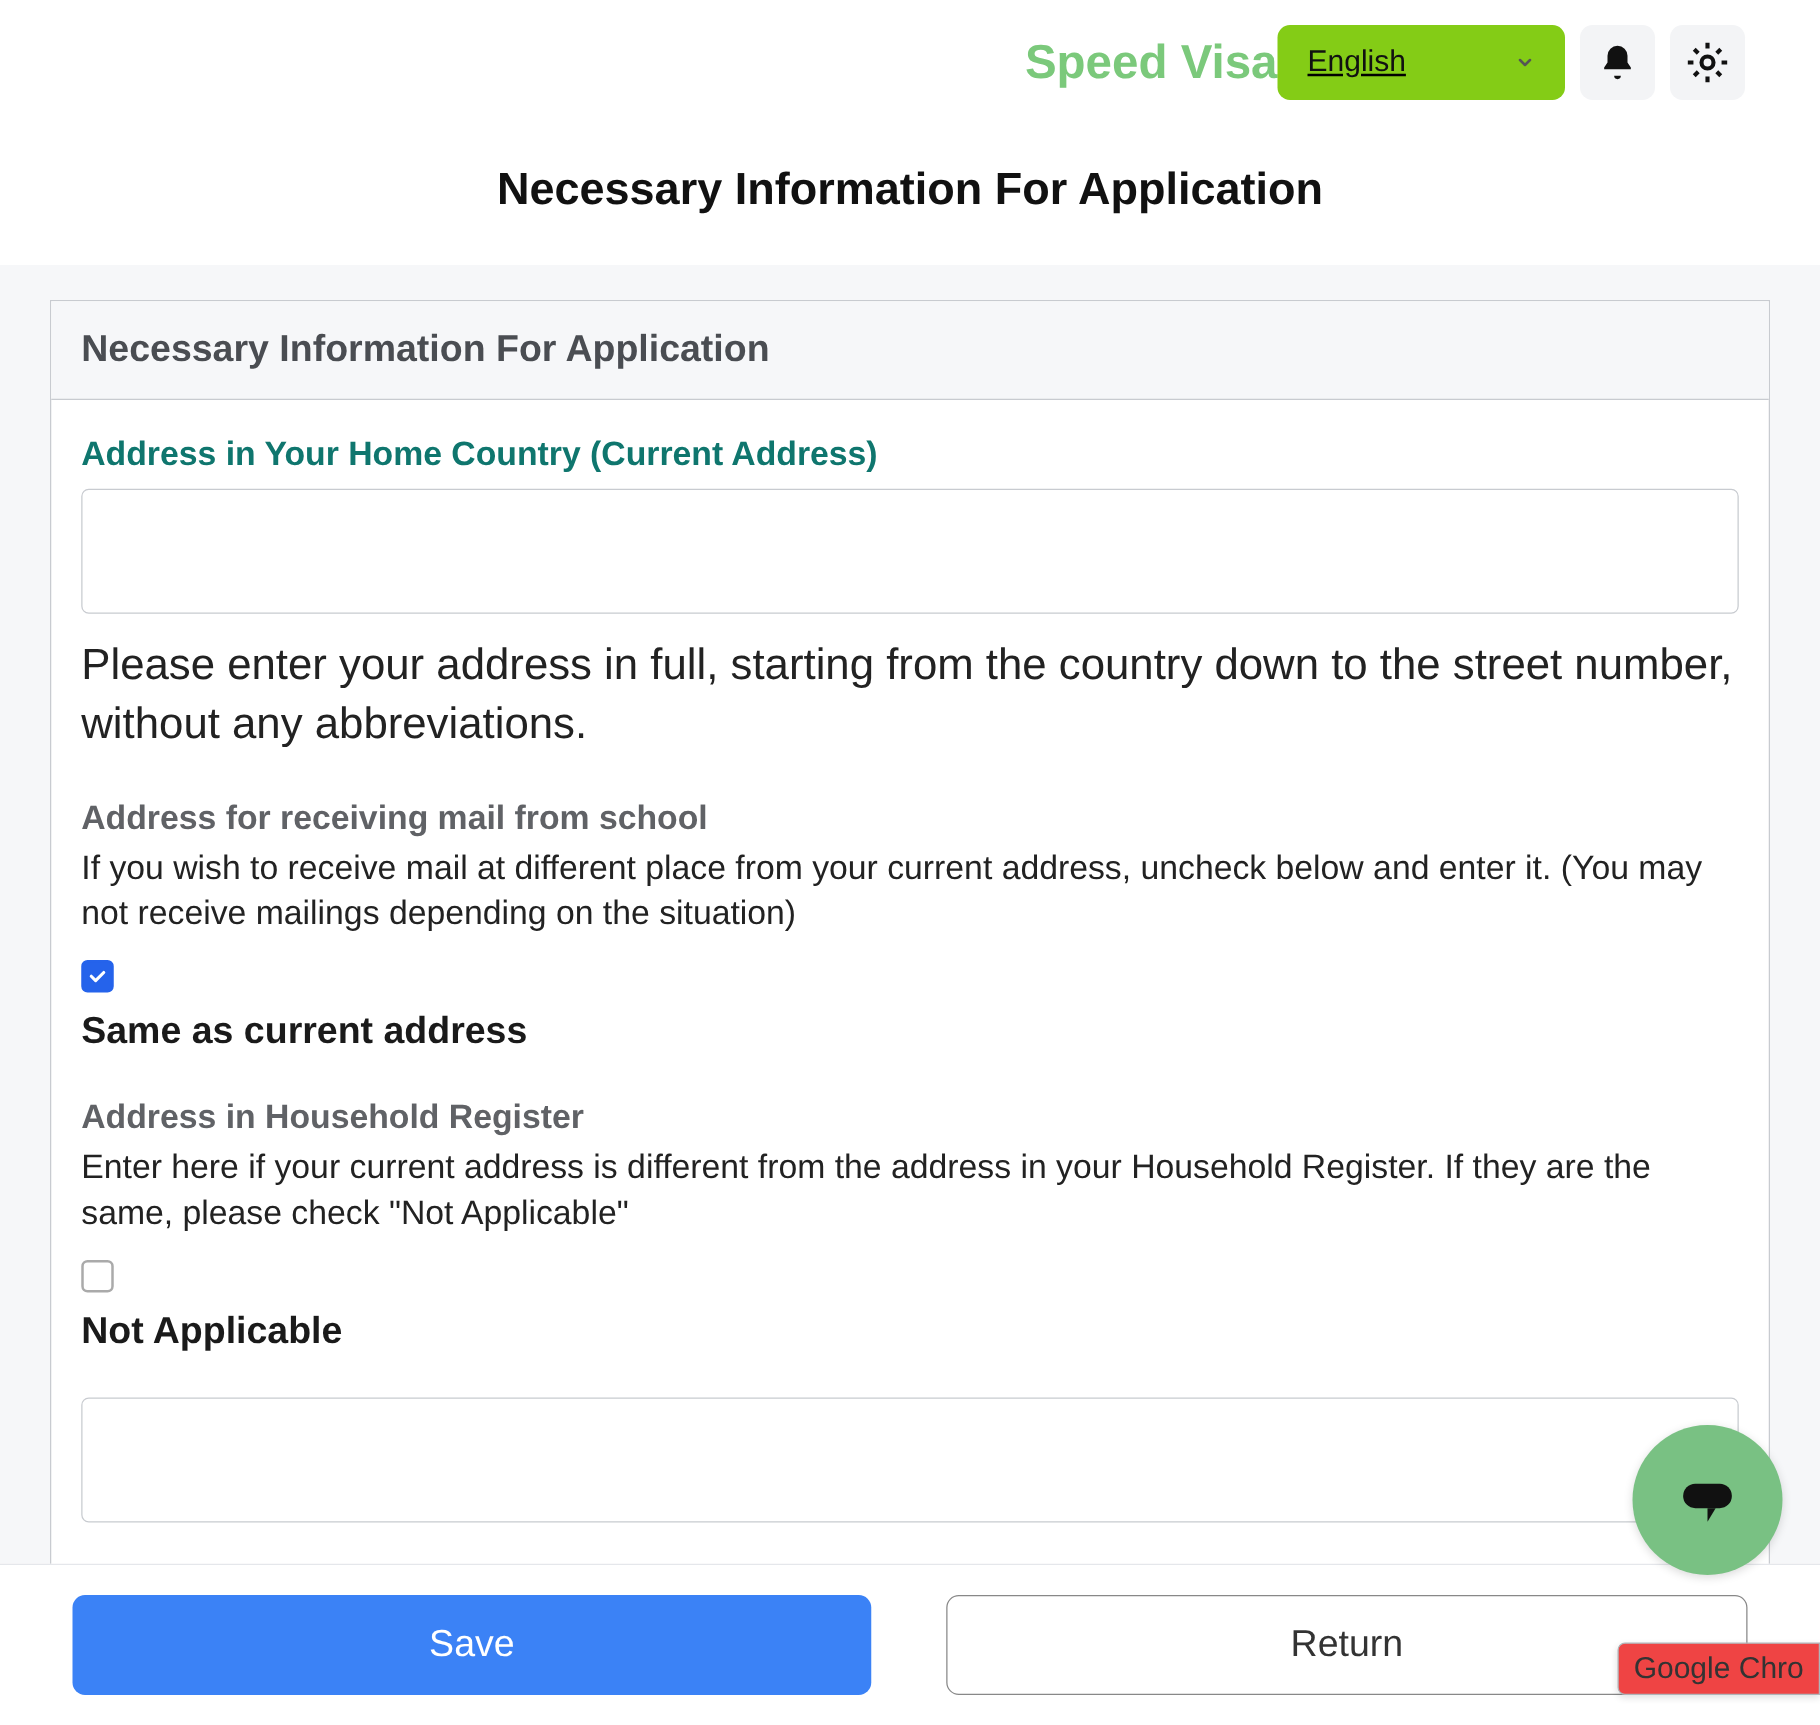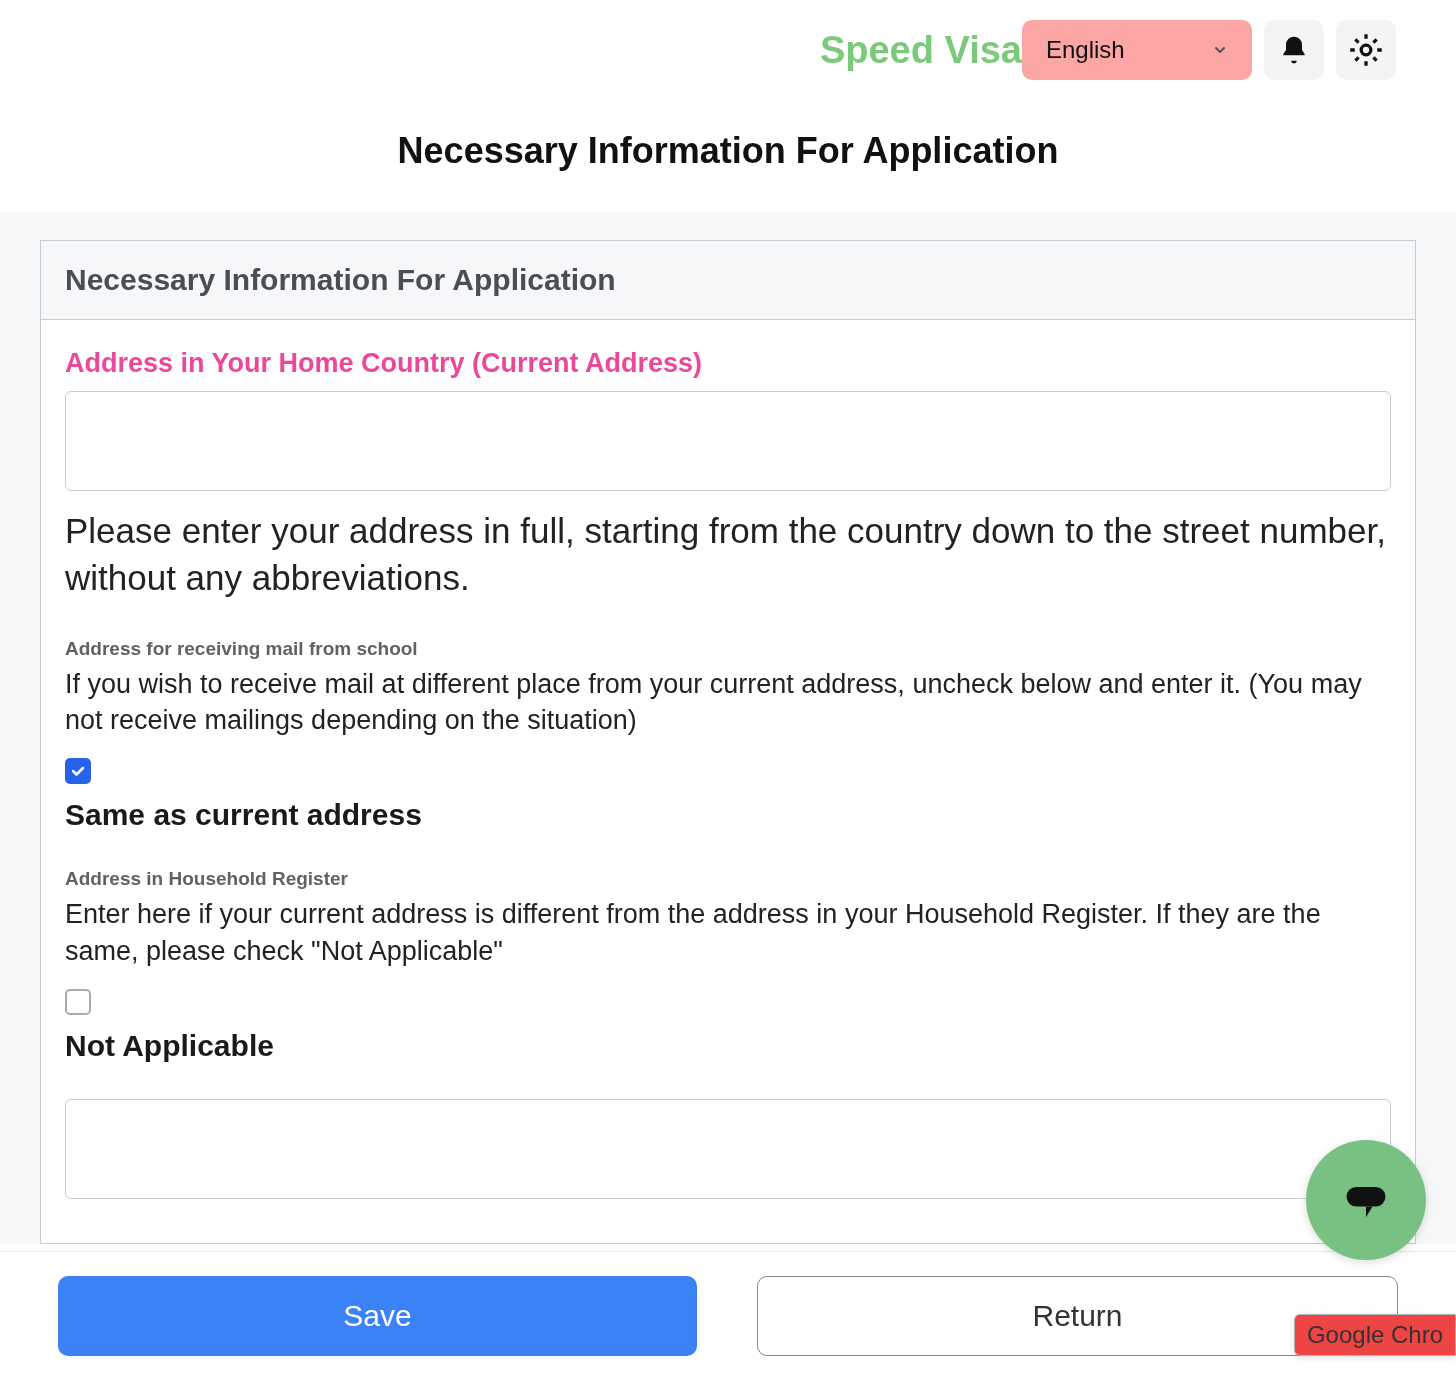--- a/index.html
+++ b/index.html
@@ -29,25 +29,26 @@
     }
     .header-right {
       display: flex;
       align-items: center;
       gap: 12px;
     }
     .lang-select {
       display: flex;
       align-items: center;
       justify-content: space-between;
-      background: #fca5a5;
+      background: #84cc16;
       border-radius: 10px;
       padding: 16px 24px;
       min-width: 230px;
       cursor: pointer;
+      text-decoration: underline;
     }
     .lang-select span {
       font-size: 24px;
       color: #111;
     }
     .icon-btn {
       display: flex;
       align-items: center;
       justify-content: center;
       background: #f3f4f6;
@@ -81,42 +82,42 @@
       font-size: 30px;
       font-weight: 700;
       color: #4a4d52;
     }
     .panel-body {
       padding: 28px 24px;
     }
     .field-label {
       font-size: 27px;
       font-weight: 700;
-      color: #ec4899;
+      color: #0f766e;
       margin-bottom: 12px;
     }
     .text-input {
       width: 100%;
       height: 100px;
       border: 1px solid #c8cbd0;
       border-radius: 6px;
       padding: 12px;
       font-size: 22px;
       font-family: inherit;
       resize: none;
       margin-bottom: 12px;
     }
     .hint-text {
       font-size: 35px;
       color: #222;
       line-height: 1.35;
       margin-bottom: 36px;
     }
     .section-sub {
-      font-size: 19px;
+      font-size: 27px;
       font-weight: 700;
       color: #606266;
       margin-bottom: 6px;
     }
     .section-desc {
       font-size: 27px;
       color: #222;
       line-height: 1.35;
       margin-bottom: 20px;
     }

